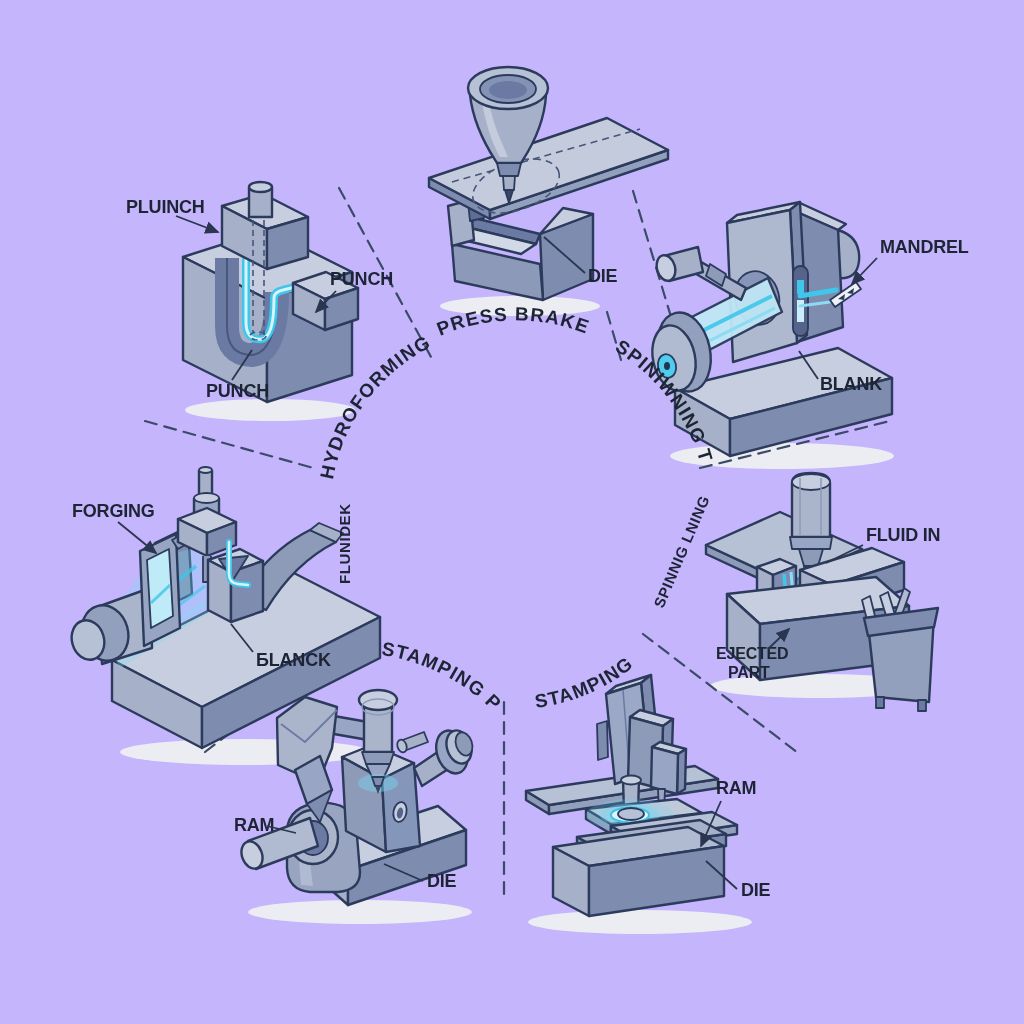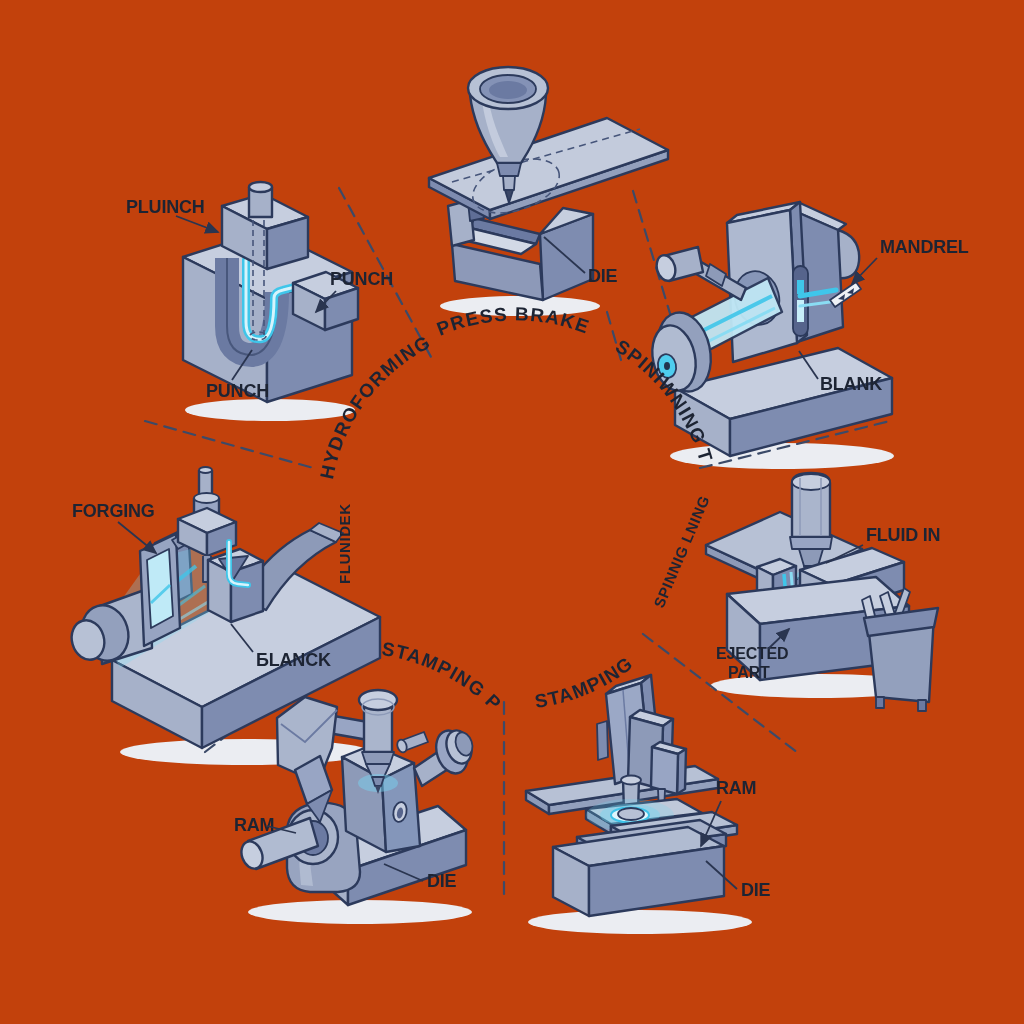--- a/index.html
+++ b/index.html
@@ -1,17 +1,17 @@
 <!DOCTYPE html>
 <html><head>
 <meta charset="utf-8">
 <style>
   html,body{margin:0;padding:0;background:#ffffff;}
   .canvas{
-    position:relative;width:1024px;height:1024px;background:#c2410c;overflow:hidden;
+    position:relative;width:1024px;height:1024px;background:#c4b5fd;overflow:hidden;
     font-family:"Liberation Sans",sans-serif;
   }
   svg{display:block}
   text{
     font-family:"Liberation Sans",sans-serif;
     font-weight:700;
     fill:#1d2433;
     letter-spacing:-0.2px;
   }
   .lbl{font-size:18px;}

